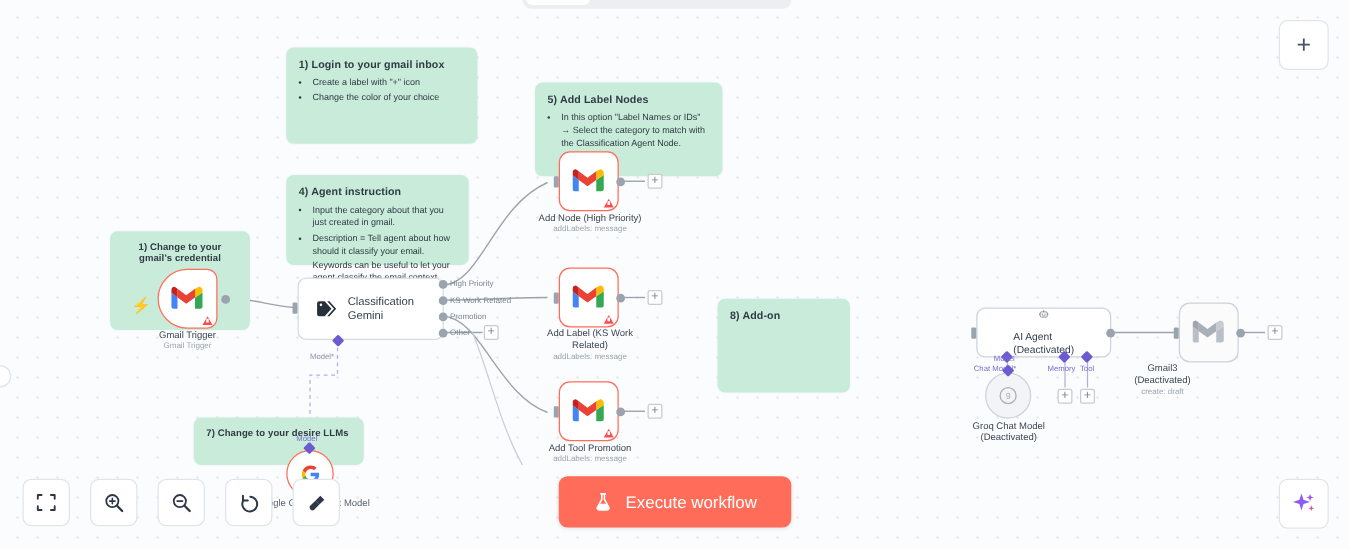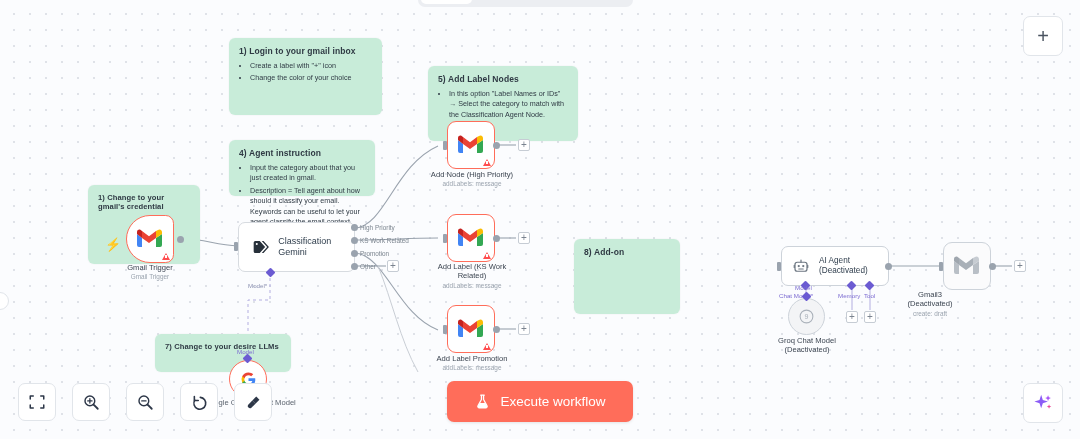--- a/index.html
+++ b/index.html
@@ -56,21 +56,21 @@
   .node-caption {
     position:absolute; text-align:center;
     font-size:7.6px; color:#3c4551; line-height:1.25; font-weight:500;
   }
   .node-sub { font-size:6.4px; color:#9aa3ae; font-weight:400; margin-top:1px; }
 
   .trigger {
     border-radius:9px 9px 9px 9px;
     border-top-left-radius:26px; border-bottom-left-radius:26px;
   }
-  .deact { border-color:#cdd3da !important; background:#ffffff; }
+  .deact { border-color:#cdd3da !important; background:#ffffff;flex-direction:column; }
   .deact-caption { color:#48525e; }
 
   
   .gmail { width:26px; height:20px; position:relative; }
   .gmail svg { display:block; }
 
   
   .port {
     position:absolute; width:7px; height:7px; border-radius:50%;
     background:#9aa3ae;
@@ -189,29 +189,29 @@
   </ul>
 </div>
 
 <div class="sticky" style="left:428px; top:66px; width:150px; height:75px;">
   <h4>5) Add Label Nodes</h4>
   <ul>
     <li>In this option "Label Names or IDs" → Select the category to match with the Classification Agent Node.</li>
   </ul>
 </div>
 
-<div class="sticky" style="left:229px; top:140px; width:146px; height:56px;">
+<div class="sticky" style="left:229px; top:140px; width:146px; height:72px;">
   <h4>4) Agent instruction</h4>
   <ul>
     <li>Input the category about that you just created in gmail.</li>
     <li>Description = Tell agent about how should it classify your email. Keywords can be useful to let your agent classify the email context.</li>
   </ul>
 </div>
 
-<div class="sticky" style="left:88px; top:185px; width:112px; height:79px;">
+<div class="sticky" style="left:88px; top:185px; width:112px; height:79px;text-align:center;">
   <h4 style="font-size:7.6px;">1) Change to your gmail's credential</h4>
 </div>
 
 <div class="sticky" style="left:155px; top:334px; width:136px; height:38px;">
   <h4 style="font-size:7.6px;">7) Change to your desire LLMs</h4>
 </div>
 
 <div class="sticky" style="left:574px; top:239px; width:106px; height:75px;">
   <h4>8) Add-on</h4>
 </div>
@@ -319,21 +319,21 @@
       <path d="M12 20V6l14 10.5L40 6v14L26 30z" fill="#ea4335" transform="translate(-2 -2)"></path>
       <path d="M2 8v4l10 8V6L8 3a5 5 0 00-6 5z" fill="#c5221f" transform="translate(-2 -2)"></path>
     </svg>
   </span>
   <span class="warn"></span>
 </div>
 <div class="port sq" style="left:443px; top:325px;"></div>
 <div class="port" style="left:493px; top:326px;"></div>
 <div class="plusbox" style="left:518px; top:323px;">+</div>
 <div class="node-caption" style="left:418px; top:354px; width:108px;">
-  <div>Add Label Promotion</div>
+  <div>Add Tool Promotion</div>
   <div class="node-sub">addLabels: message</div>
 </div>
 
 <div class="agent-node deact" style="left:781px; top:246px; width:108px; height:40px; padding:0 10px;">
   <svg width="18" height="18" viewBox="0 0 24 24">
     <rect x="4" y="7" width="16" height="12" rx="3" fill="none" stroke="#6c7681" stroke-width="1.6"></rect>
     <circle cx="9" cy="12" r="1.5" fill="#6c7681"></circle>
     <circle cx="15" cy="12" r="1.5" fill="#6c7681"></circle>
     <path d="M9 16h6" stroke="#6c7681" stroke-width="1.4" stroke-linecap="round"></path>
     <path d="M12 4v3M3 11v3M21 11v3" stroke="#6c7681" stroke-width="1.6" stroke-linecap="round"></path>

